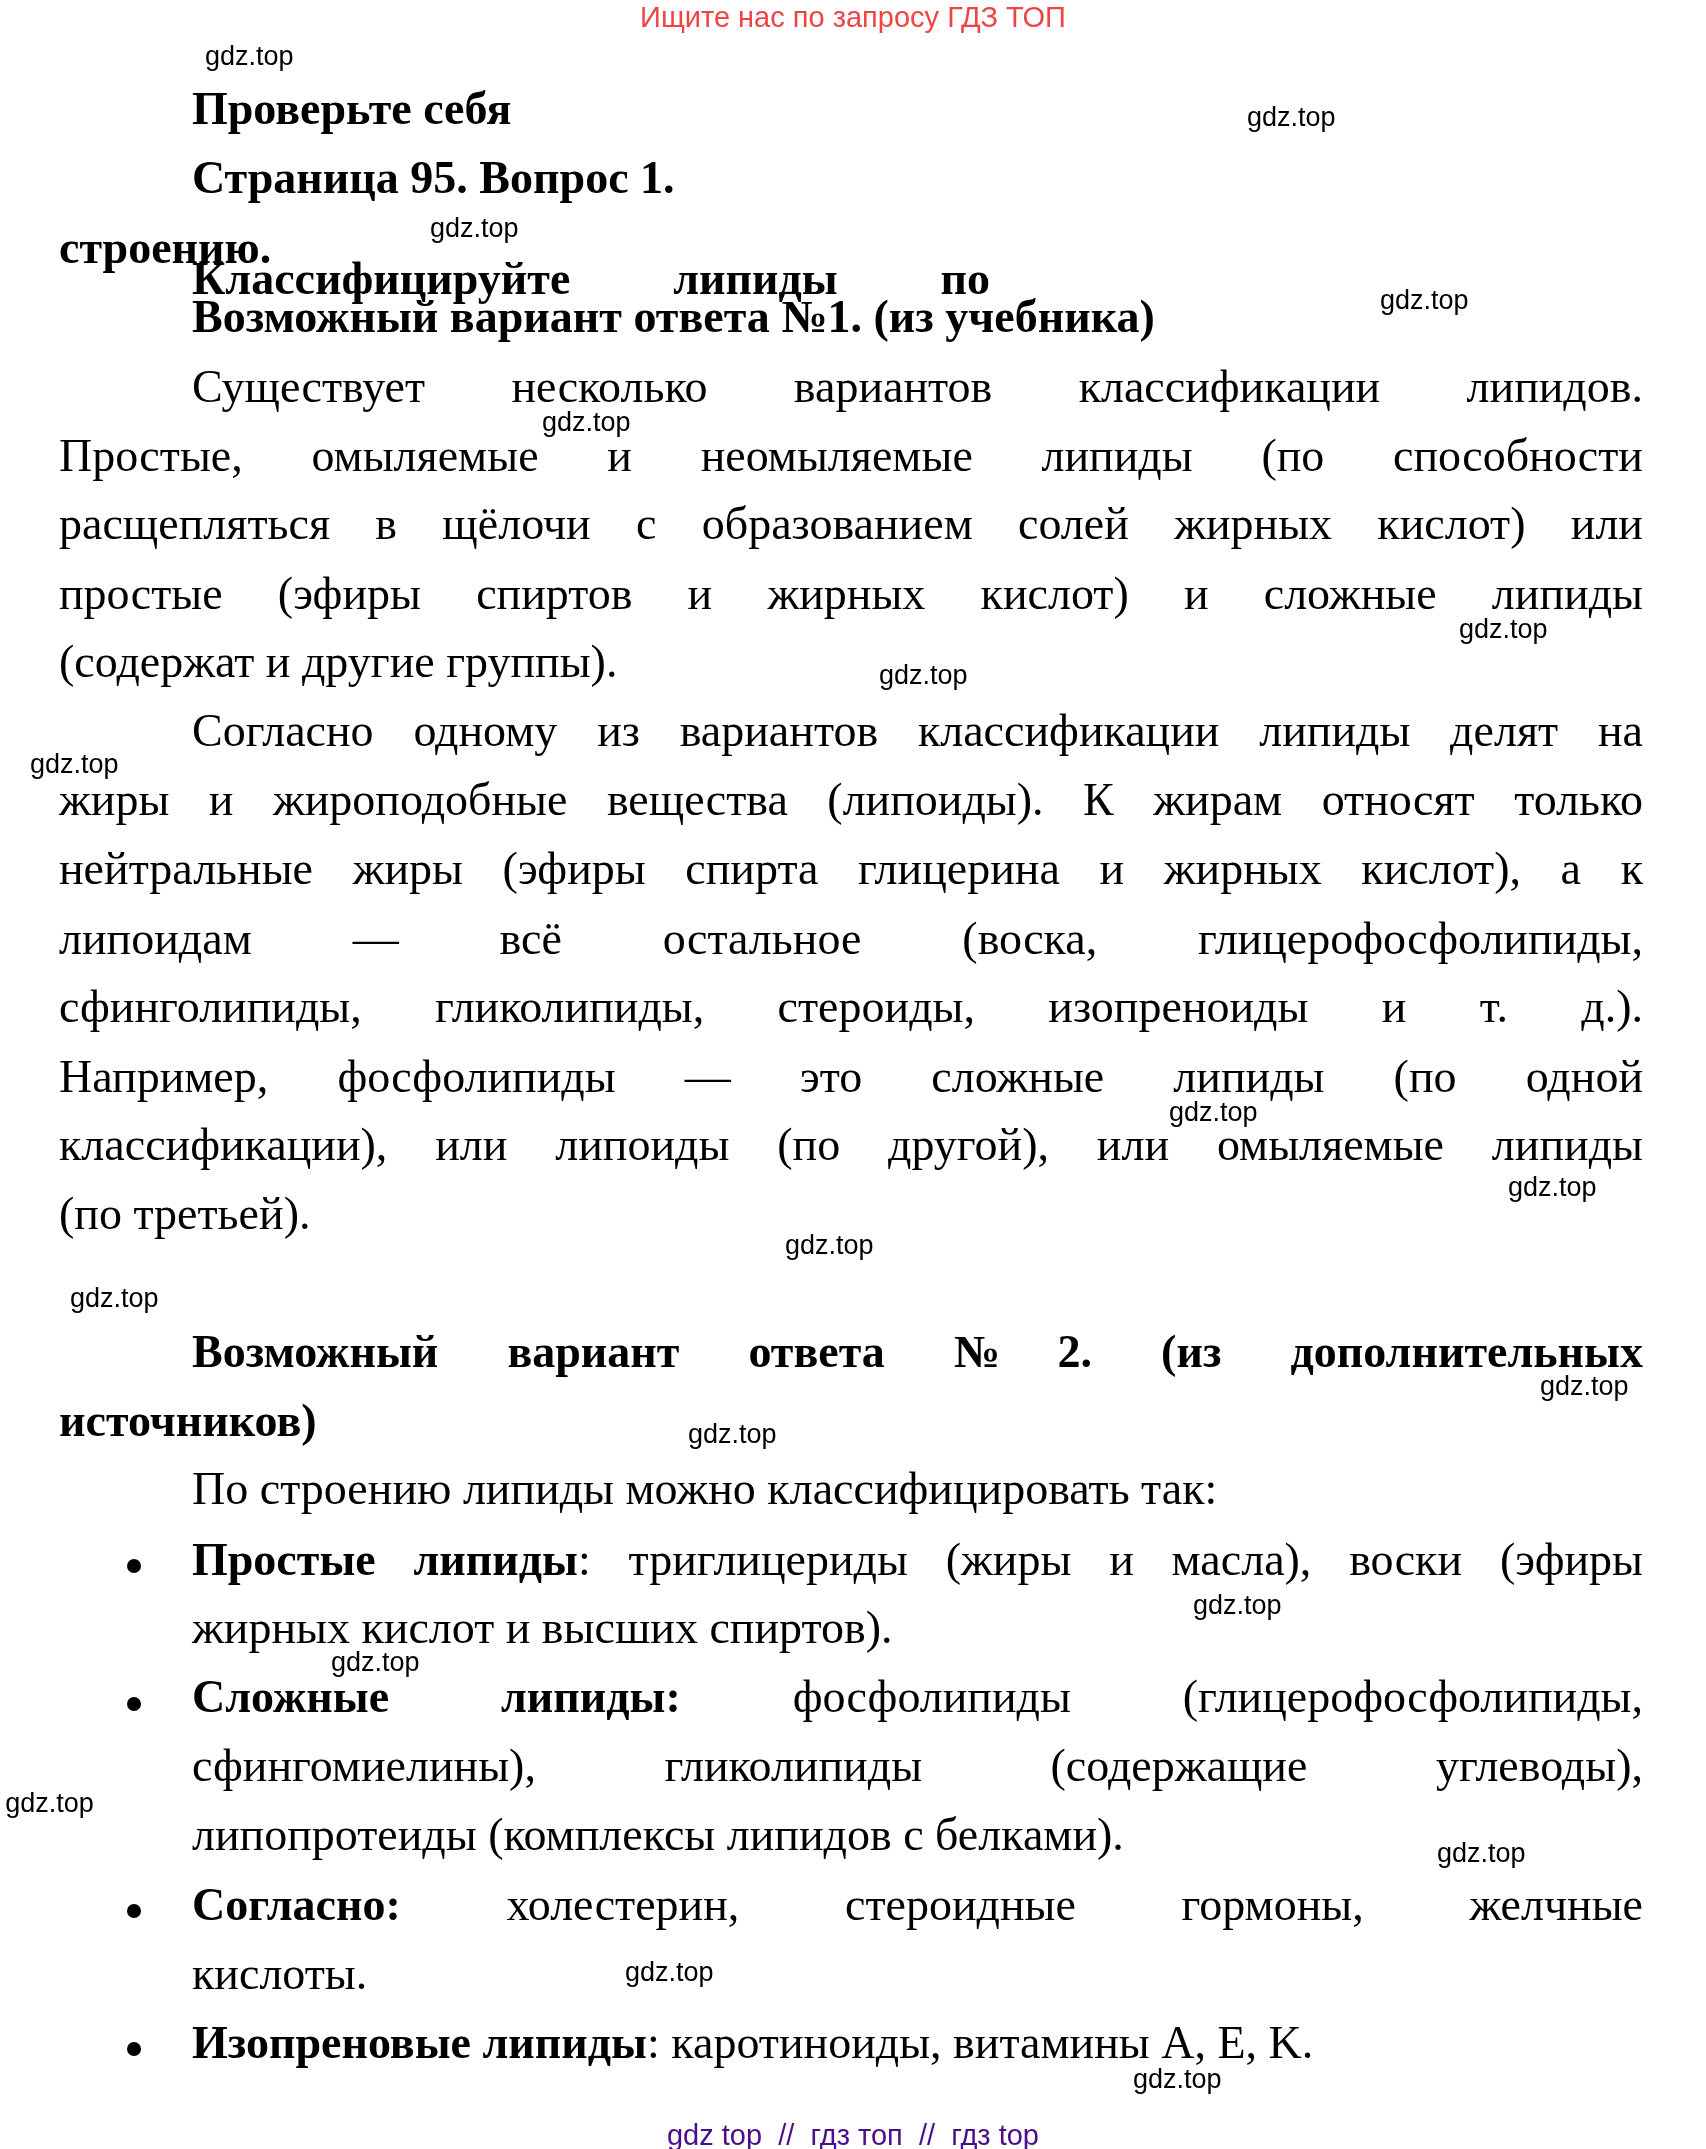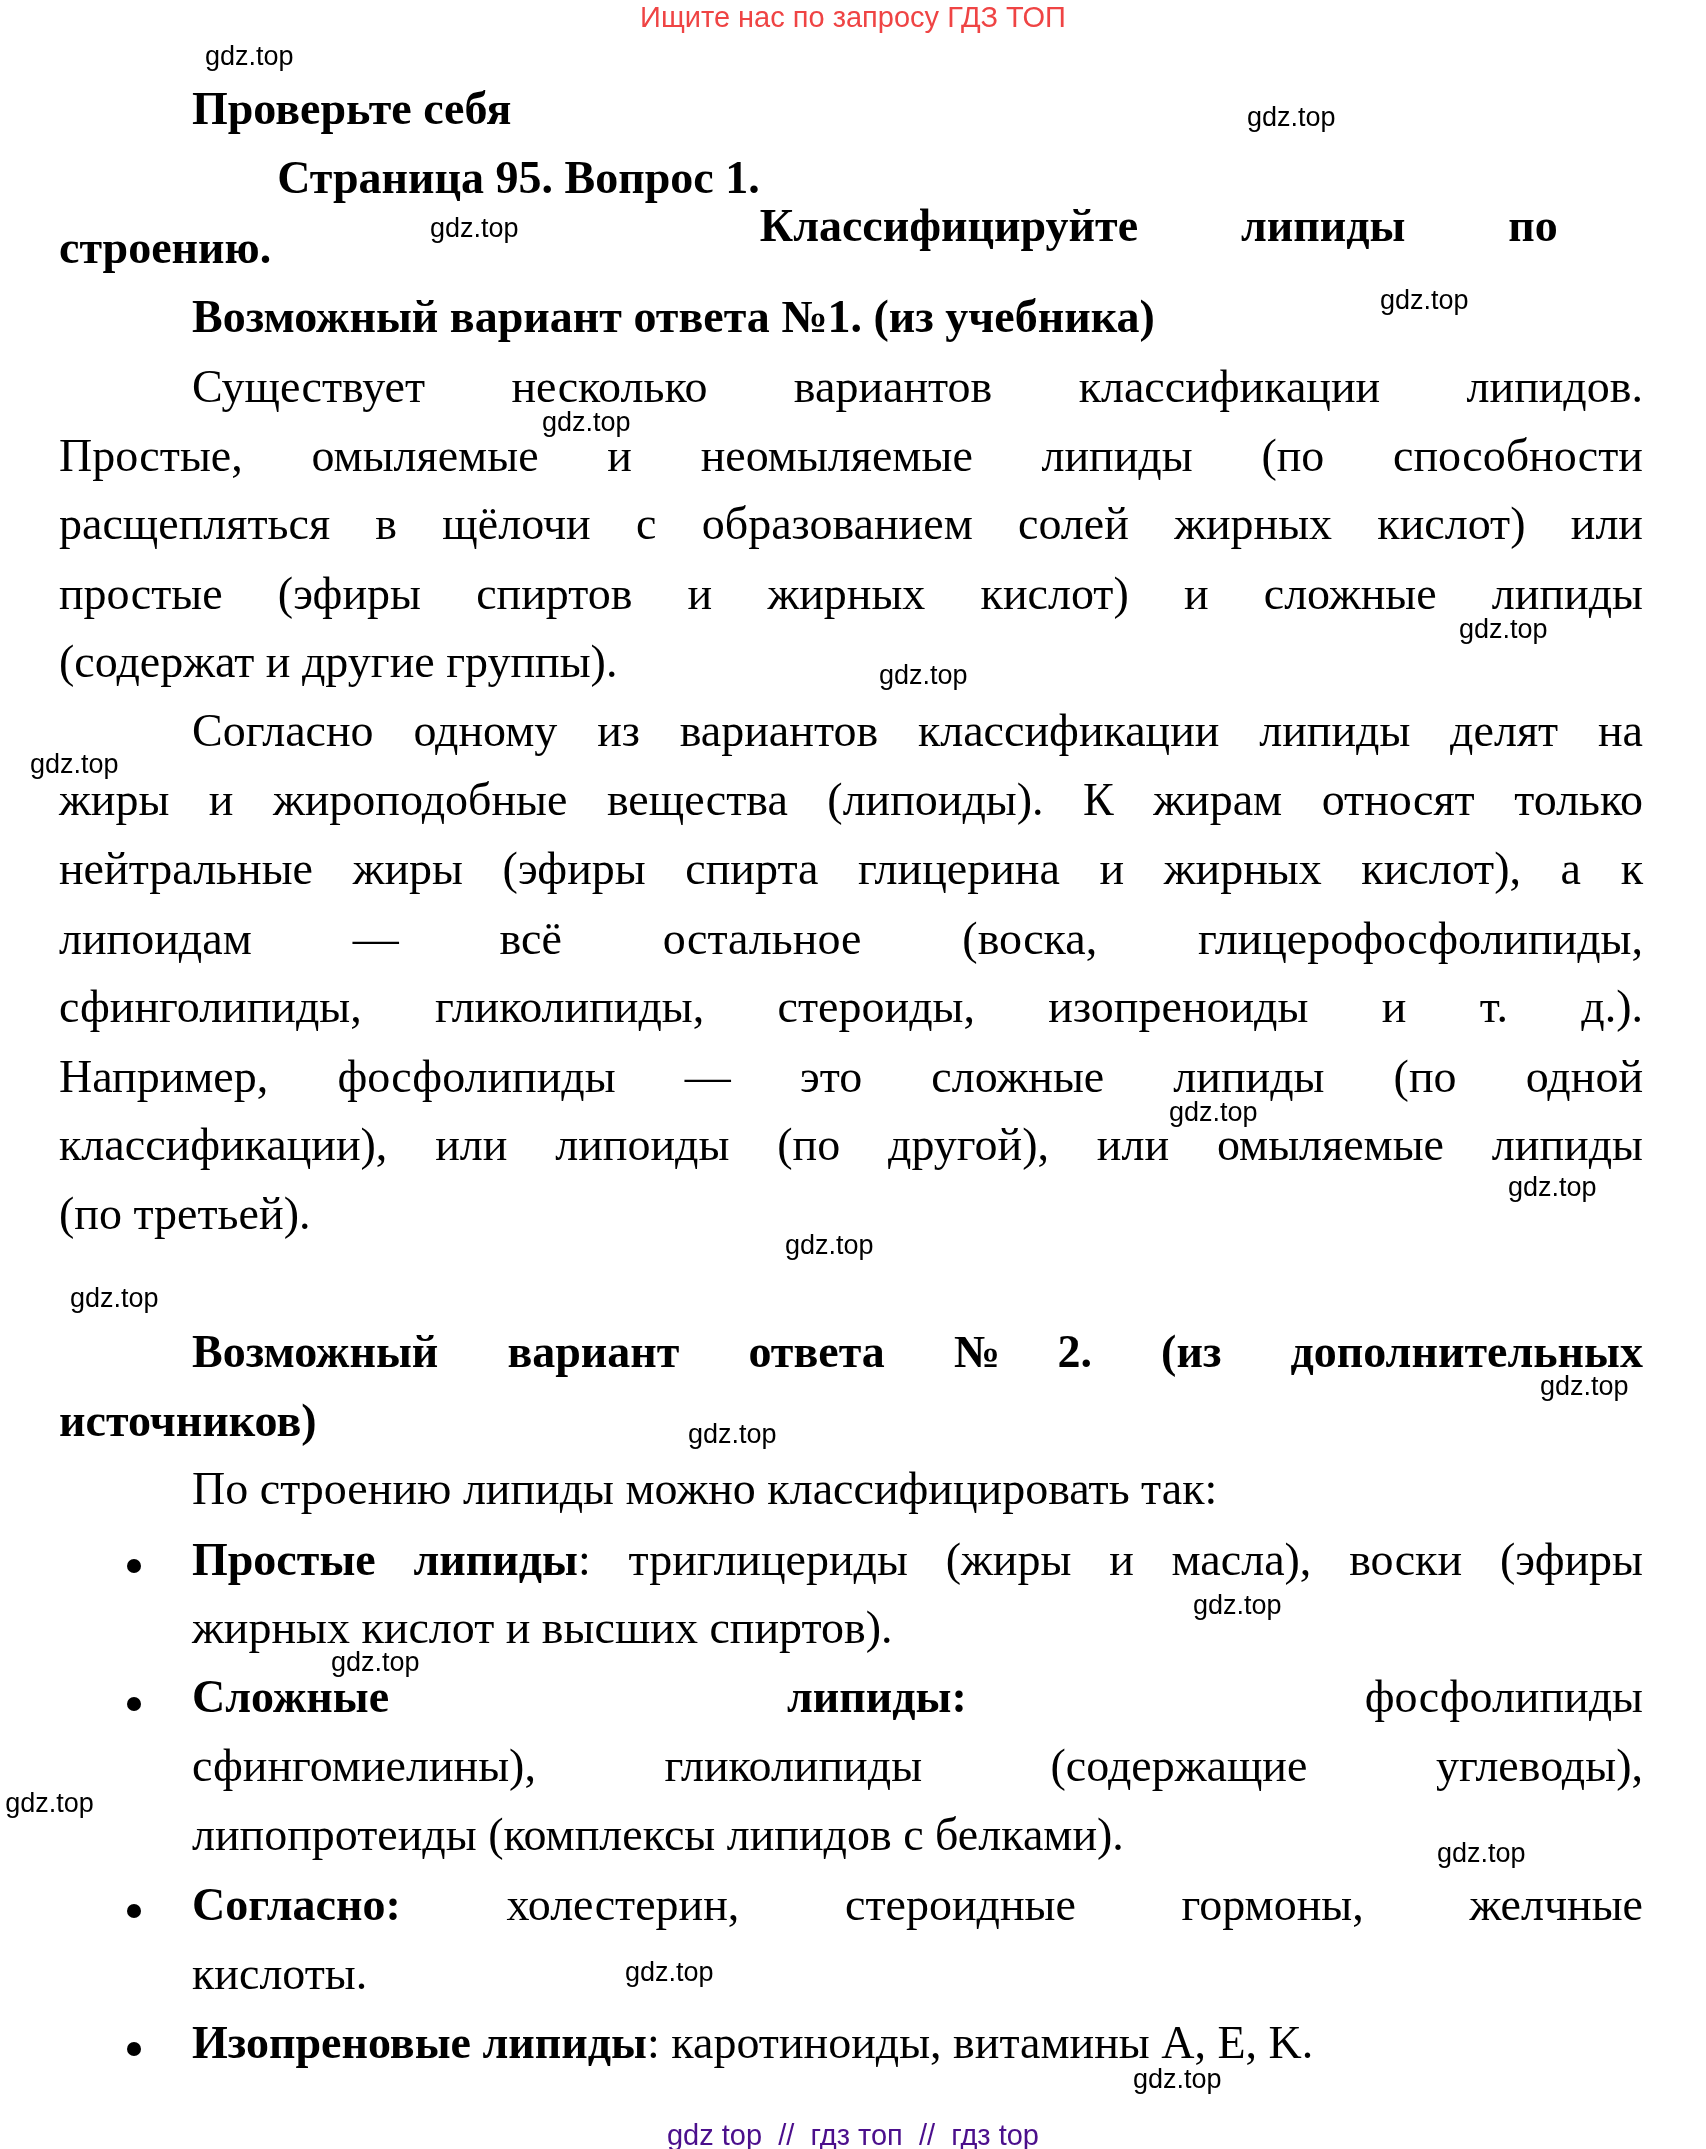--- a/index.html
+++ b/index.html
@@ -18,21 +18,21 @@
         font-size:27px; line-height:30px; color:#000; }
   .bullet { position:absolute; left:127px; width:14.3px; height:14.3px; border-radius:50%; background:#000; }
 </style>
 </head>
 <body>
 
 <div class="hdr" style="color:#ef4444">Ищите нас по запросу ГДЗ ТОП</div>
 
 <div class="ln ind b" style="top:82px">Проверьте себя</div>
 
-<div class="ln ind b" style="top:151px; display:flex; justify-content:center;">
+<div class="ln ind b" style="top:151px; display:flex; justify-content:flex-start;flex-direction:column;">
   <span>Страница 95. Вопрос 1.</span>
   <span class="just" style="width:798px; display:inline-block;margin-top:48px;">Классифицируйте липиды по</span>
 </div>
 <div class="ln b" style="top:221px">строению.</div>
 
 <div class="ln ind b" style="top:290px">Возможный вариант ответа №1. (из учебника)</div>
 
 <div class="ln ind just" style="top:360px">Существует несколько вариантов классификации липидов.</div>
 <div class="ln just" style="top:429px">Простые, омыляемые и неомыляемые липиды (по способности</div>
 <div class="ln just" style="top:497px">расщепляться в щёлочи с образованием солей жирных кислот) или</div>
@@ -56,20 +56,21 @@
 <div class="ln ind just" style="top:1533px">
   <span class="b">Простые липиды</span><span>: триглицериды (жиры и масла), воски (эфиры</span>
 </div>
 <div class="ln ind" style="top:1601px">жирных кислот и высших спиртов).</div>
 
 <span class="bullet" style="top:1697px"></span>
 <div class="ln ind" style="top:1670px; display:flex; justify-content:space-between;align-items:center;">
   <span class="b">Сложные</span>
   <span class="b">липиды:</span>
   <span>фосфолипиды</span>
+  <span>(глицерофосфолипиды,</span>
 </div>
 <div class="ln ind just" style="top:1739px">сфингомиелины), гликолипиды (содержащие углеводы),</div>
 <div class="ln ind" style="top:1808px">липопротеиды (комплексы липидов с белками).</div>
 
 <span class="bullet" style="top:1904px"></span>
 <div class="ln ind" style="top:1878px; display:flex; justify-content:space-between;">
   <span class="b">Согласно:</span>
   <span>холестерин,</span>
   <span>стероидные</span>
   <span>гормоны,</span>

